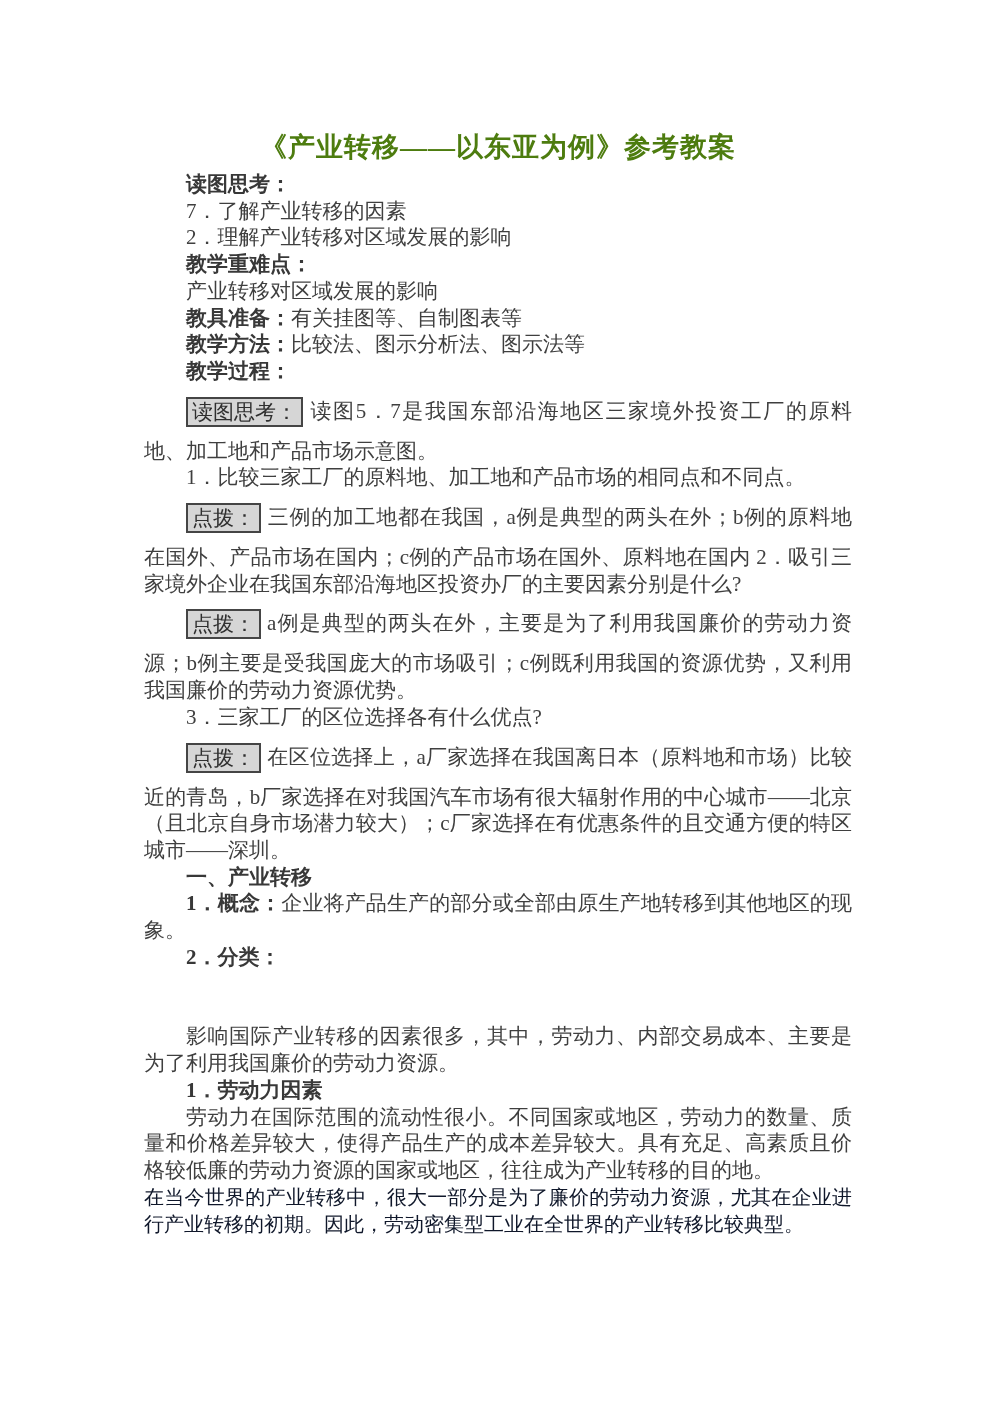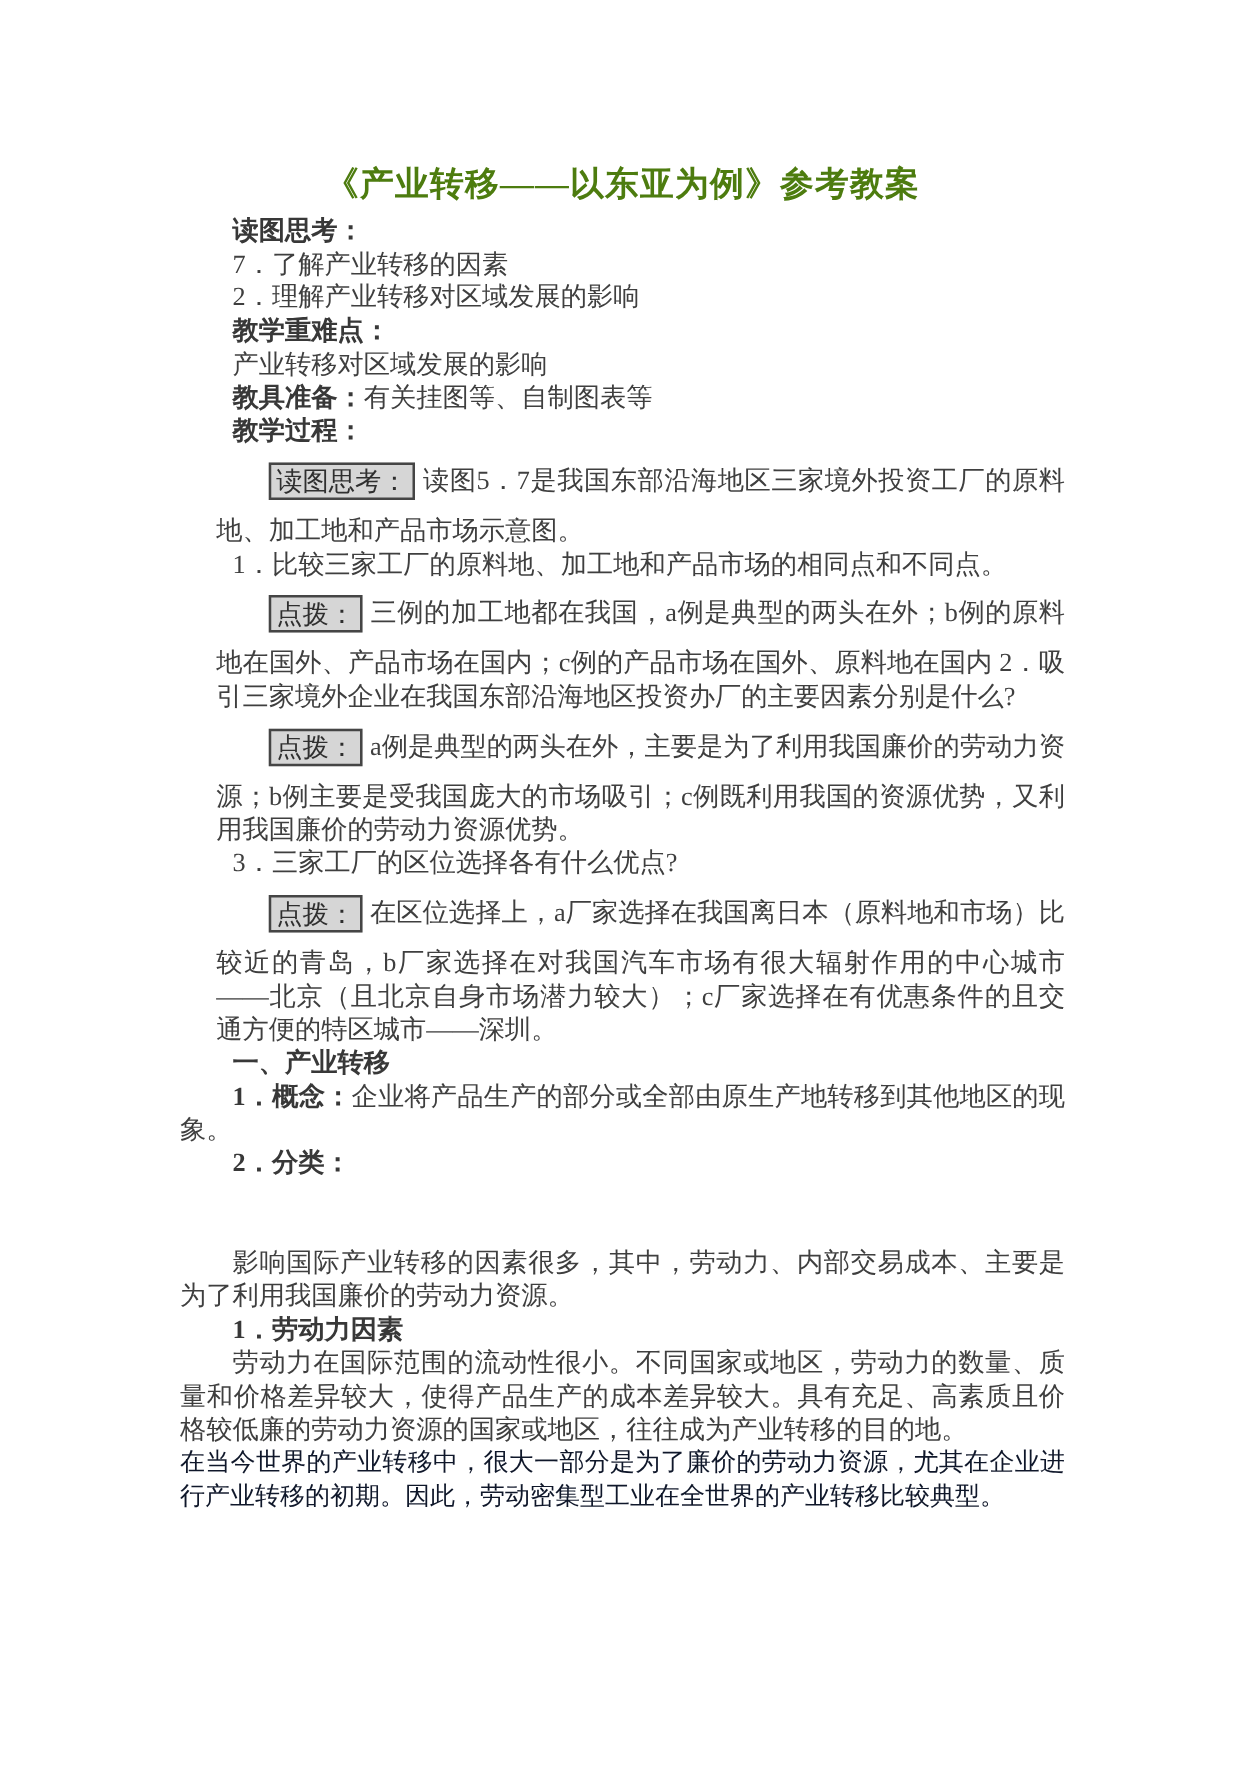--- a/index.html
+++ b/index.html
@@ -31,21 +31,21 @@
   .para {
     margin: 0;
     font-size: 21px;
     line-height: 26.7px;
     text-align: justify;
     text-indent: 2em;
     word-break: break-all;
   }
   .para.heading { font-weight: bold; color: #383838; }
   .para .lbl { font-weight: bold; color: #383838; }
-  .para.boxed { margin-top: 3px; margin-left: 29px; }
+  .para.boxed { margin-top: 3px; }
   .callout-box {
     display: inline-block;
     text-indent: 0;
     background: #d6d6d6;
     border: 2px solid #454545;
     padding: 1px 4px;
     margin: 9px 6px 11px 0;
     vertical-align: middle;
     line-height: 24px;
     color: #2f2f2f;
@@ -64,20 +64,21 @@
 
 <div class="page">
   <h1 class="title">《产业转移——以东亚为例》参考教案</h1>
   <div id="content">
       <p class="para heading">读图思考：</p>
       <p class="para">7．了解产业转移的因素</p>
       <p class="para">2．理解产业转移对区域发展的影响</p>
       <p class="para heading">教学重难点：</p>
       <p class="para">产业转移对区域发展的影响</p>
       <p class="para"><span class="lbl">教具准备：</span><span>有关挂图等、自制图表等</span></p>
+      <p class="para"><span class="lbl">教学方法：</span><span>比较法、图示分析法、图示法等</span></p>
       <p class="para heading">教学过程：</p>
       <p class="para boxed"><span class="callout-box">读图思考：</span><span>读图5．7是我国东部沿海地区三家境外投资工厂的原料地、加工地和产品市场示意图。</span></p>
       <p class="para">1．比较三家工厂的原料地、加工地和产品市场的相同点和不同点。</p>
       <p class="para boxed"><span class="callout-box">点拨：</span><span>三例的加工地都在我国，a例是典型的两头在外；b例的原料地在国外、产品市场在国内；c例的产品市场在国外、原料地在国内 2．吸引三家境外企业在我国东部沿海地区投资办厂的主要因素分别是什么?</span></p>
       <p class="para boxed"><span class="callout-box">点拨：</span><span>a例是典型的两头在外，主要是为了利用我国廉价的劳动力资源；b例主要是受我国庞大的市场吸引；c例既利用我国的资源优势，又利用我国廉价的劳动力资源优势。</span></p>
       <p class="para">3．三家工厂的区位选择各有什么优点?</p>
       <p class="para boxed"><span class="callout-box">点拨：</span><span>在区位选择上，a厂家选择在我国离日本（原料地和市场）比较近的青岛，b厂家选择在对我国汽车市场有很大辐射作用的中心城市——北京（且北京自身市场潜力较大）；c厂家选择在有优惠条件的且交通方便的特区城市——深圳。</span></p>
       <p class="para heading">一、产业转移</p>
       <p class="para"><span class="lbl">1．概念：</span><span>企业将产品生产的部分或全部由原生产地转移到其他地区的现象。</span></p>
       <p class="para heading">2．分类：</p>

